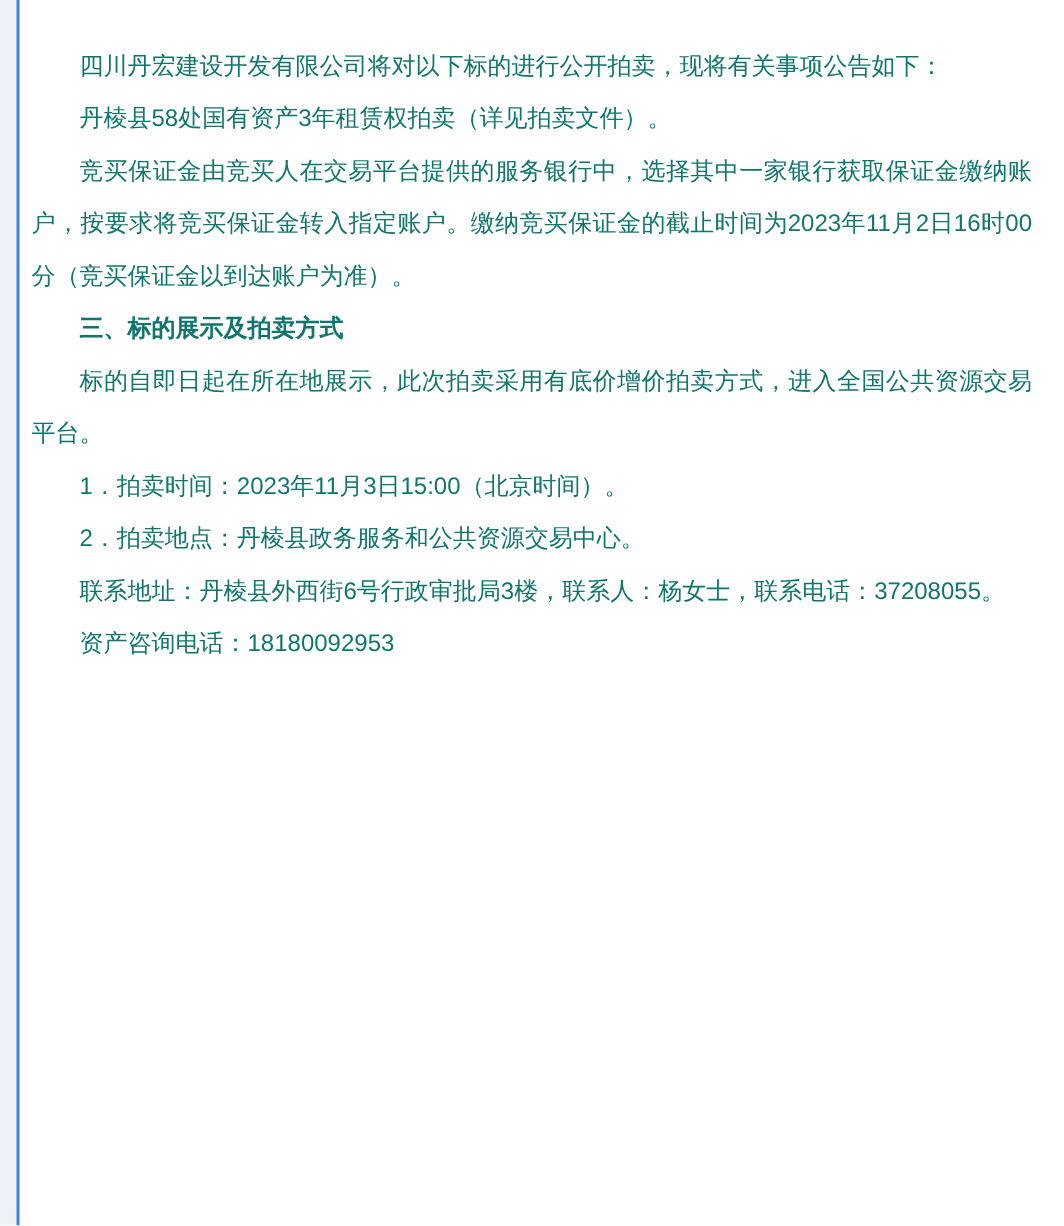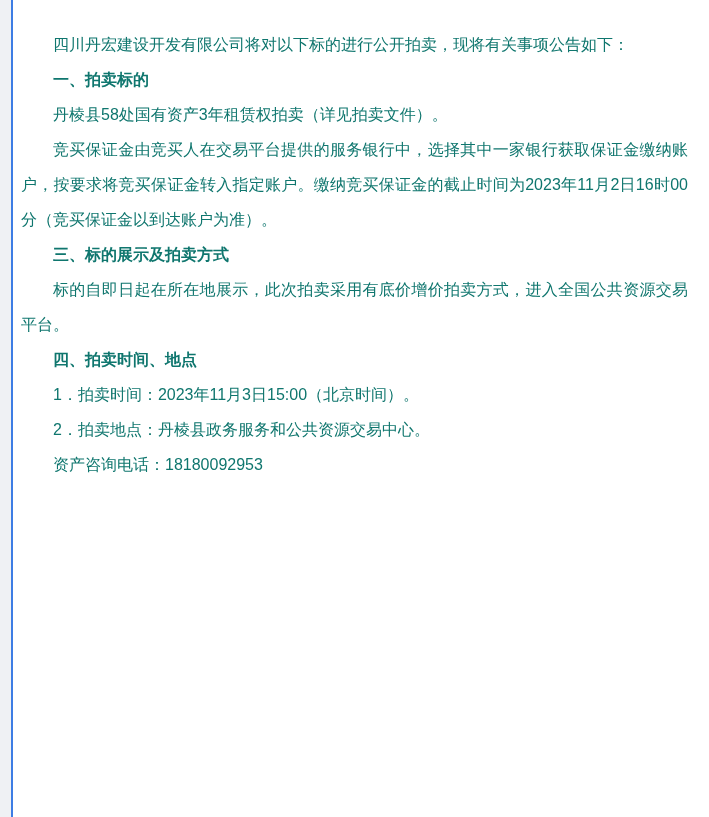--- a/index.html
+++ b/index.html
@@ -61,27 +61,26 @@
 </head>
 <body>
 
 <div class="page-gutter"></div>
 <div class="accent-line"></div>
 
 <div class="doc">
 
   <p class="indent just">四川丹宏建设开发有限公司将对以下标的进行公开拍卖，现将有关事项公告如下：</p>
 
-  <h3>一、拍卖标的</h3>
   <p class="indent just">丹棱县58处国有资产3年租赁权拍卖（详见拍卖文件）。</p>
 
   <p class="indent just">竞买保证金由竞买人在交易平台提供的服务银行中，选择其中一家银行获取保证金缴纳账户，按要求将竞买保证金转入指定账户。缴纳竞买保证金的截止时间为2023年11月2日16时00分（竞买保证金以到达账户为准）。</p>
 
   <h3>三、标的展示及拍卖方式</h3>
   <p class="indent just">标的自即日起在所在地展示，此次拍卖采用有底价增价拍卖方式，进入全国公共资源交易平台。</p>
 
-  <h3>四、拍卖时间、地点</h3>
   <p class="indent">1．拍卖时间：2023年11月3日15:00（北京时间）。</p>
   <p class="indent">2．拍卖地点：丹棱县政务服务和公共资源交易中心。</p>
 
+  <p class="indent just">联系地址：丹棱县外西街6号行政审批局3楼，联系人：杨女士，联系电话：37208055。</p>
   <p class="indent">资产咨询电话：18180092953</p>
 
 </div>
 
 </body></html>

